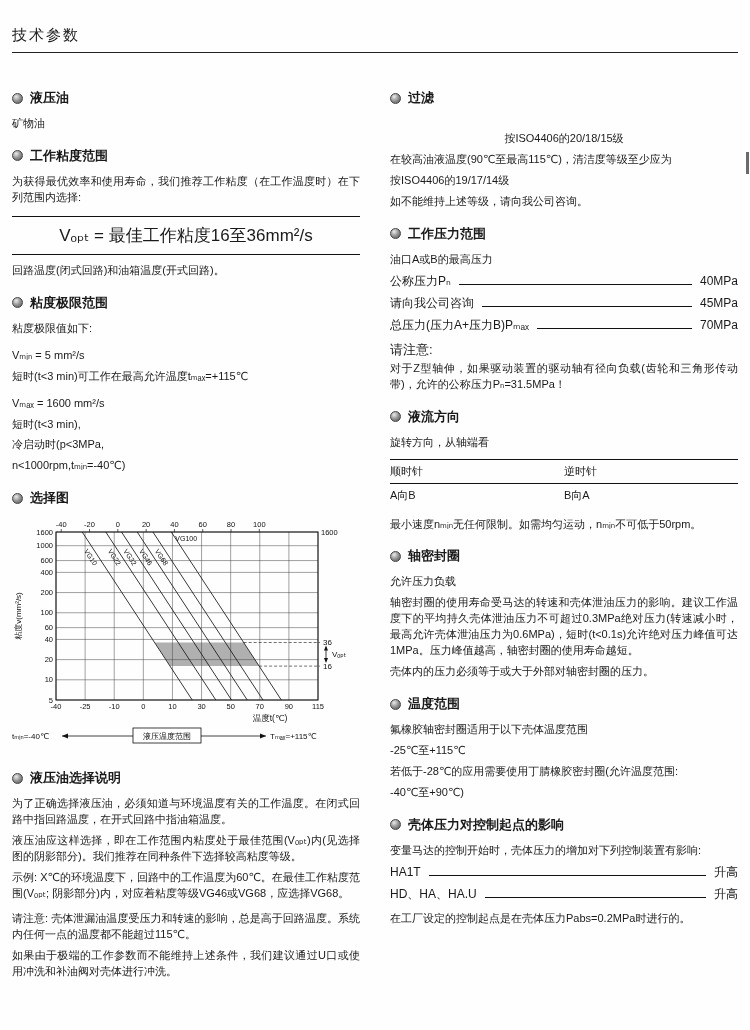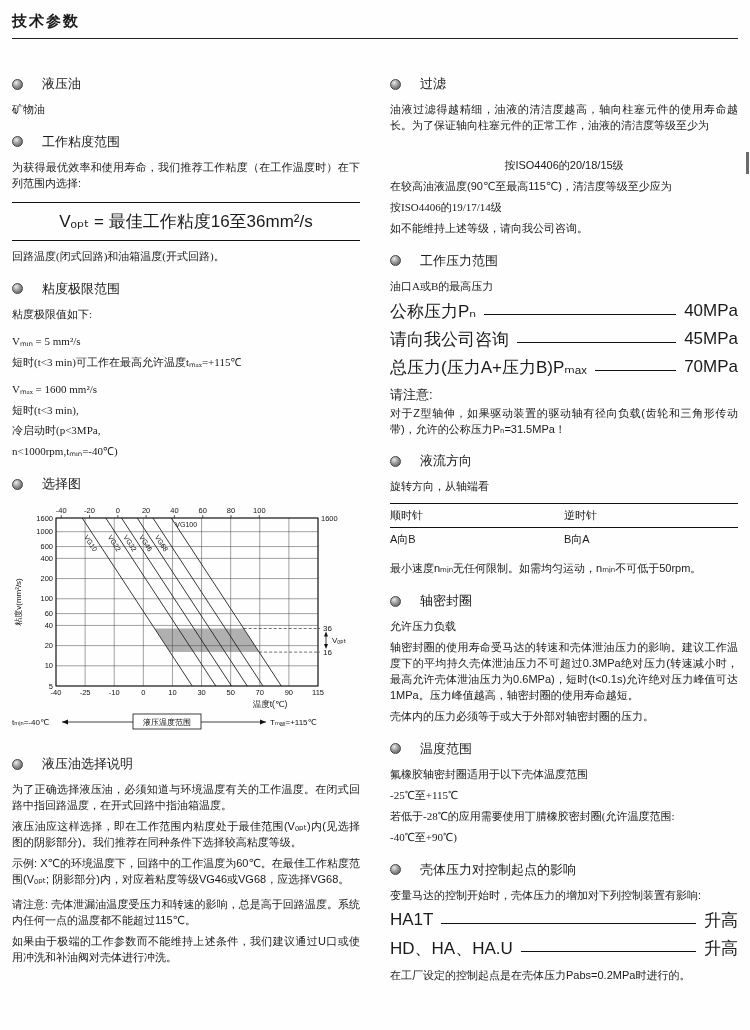--- a/index.html
+++ b/index.html
@@ -2,35 +2,35 @@
 <html><head>
 <meta charset="utf-8">
 <style>
   html,body{margin:0;padding:0;}
   body{
     width:750px;height:1030px;overflow:hidden;position:relative;
     background:#fefefe;color:#1a1a1a;
     font-family:"Liberation Sans","DejaVu Sans",sans-serif;
   }
   .page{padding:10px 12px 0;}
-  .page-title{font-size:15px;font-weight:bold;letter-spacing:2px;margin:2px 0 0;}
+  .page-title{font-size:15px;font-weight:normal;letter-spacing:2px;margin:16px 0 0;}
   .title-rule{border:none;border-top:1.5px solid #222;margin:7px 0 0;}
   .cols{display:flex;gap:30px;margin-top:36px;}
   .col{flex:1;min-width:0;}
   .sec{margin-bottom:15px;}
-  .sec-h{display:flex;align-items:center;gap:19px;font-size:13px;font-weight:normal;margin:0 0 9px;}
+  .sec-h{display:flex;align-items:center;gap:7px;font-size:13px;font-weight:bold;margin:0 0 9px;}
   .bullet{width:9px;height:9px;border-radius:50%;flex:0 0 auto;border:1px solid #444;
     background:radial-gradient(circle at 35% 30%, #ececec 0%, #9a9a9a 45%, #4e4e4e 100%);}
   .t{font-size:11px;line-height:1.45;margin:0 0 5px;text-align:justify;}
   .t.c{text-align:center;margin-top:24px;}
-  .t.nj{text-align:left;font-family:Liberation Serif, serif;}
+  .t.nj{text-align:left;}
   .blk{margin-bottom:11px;}
   .formula{font-size:17px;text-align:center;border-top:1px solid #111;border-bottom:1px solid #111;
     padding:7px 0;margin:10px 0 8px;}
-  .spec-row{display:flex;align-items:center;font-size:17px;margin:5px 0;}
+  .spec-row{display:flex;align-items:center;font-size:12px;margin:5px 0;}
   .spec-line{flex:1;height:1px;background:#111;margin:0 8px;transform:translateY(3px);}
   .spec-label,.spec-value{white-space:nowrap;}
   .flow-table{margin:8px 0 10px;border-top:1px solid #111;font-size:11px;}
   .flow-row{display:flex;}
   .flow-row span{flex:1;padding:4px 0;}
   .flow-row.head{border-bottom:1px solid #111;}
   .note-title{font-size:13px;margin:7px 0 2px;}
   .chart-wrap{margin-top:2px;}
   svg text{font-family:"Liberation Sans","DejaVu Sans",sans-serif;}
   .edge-mark{position:absolute;right:1px;top:152px;width:3px;height:22px;background:#6a6a6a;}
@@ -198,21 +198,20 @@
 
     </div>
 
     <div class="col">
 
       <section class="sec">
         <h2 class="sec-h">
           <span class="bullet"></span>
           <span>过滤</span>
         </h2>
-        <p class="t">油液过滤得越精细，油液的清洁度越高，轴向柱塞元件的使用寿命越长。为了保证轴向柱塞元件的正常工作，油液的清洁度等级至少为</p>
         <p class="t c">按ISO4406的20/18/15级</p>
         <p class="t">在较高油液温度(90℃至最高115℃)，清洁度等级至少应为</p>
         <p class="t nj">按ISO4406的19/17/14级</p>
         <p class="t nj">如不能维持上述等级，请向我公司咨询。</p>
       </section>
 
       <section class="sec">
         <h2 class="sec-h">
           <span class="bullet"></span>
           <span>工作压力范围</span>

